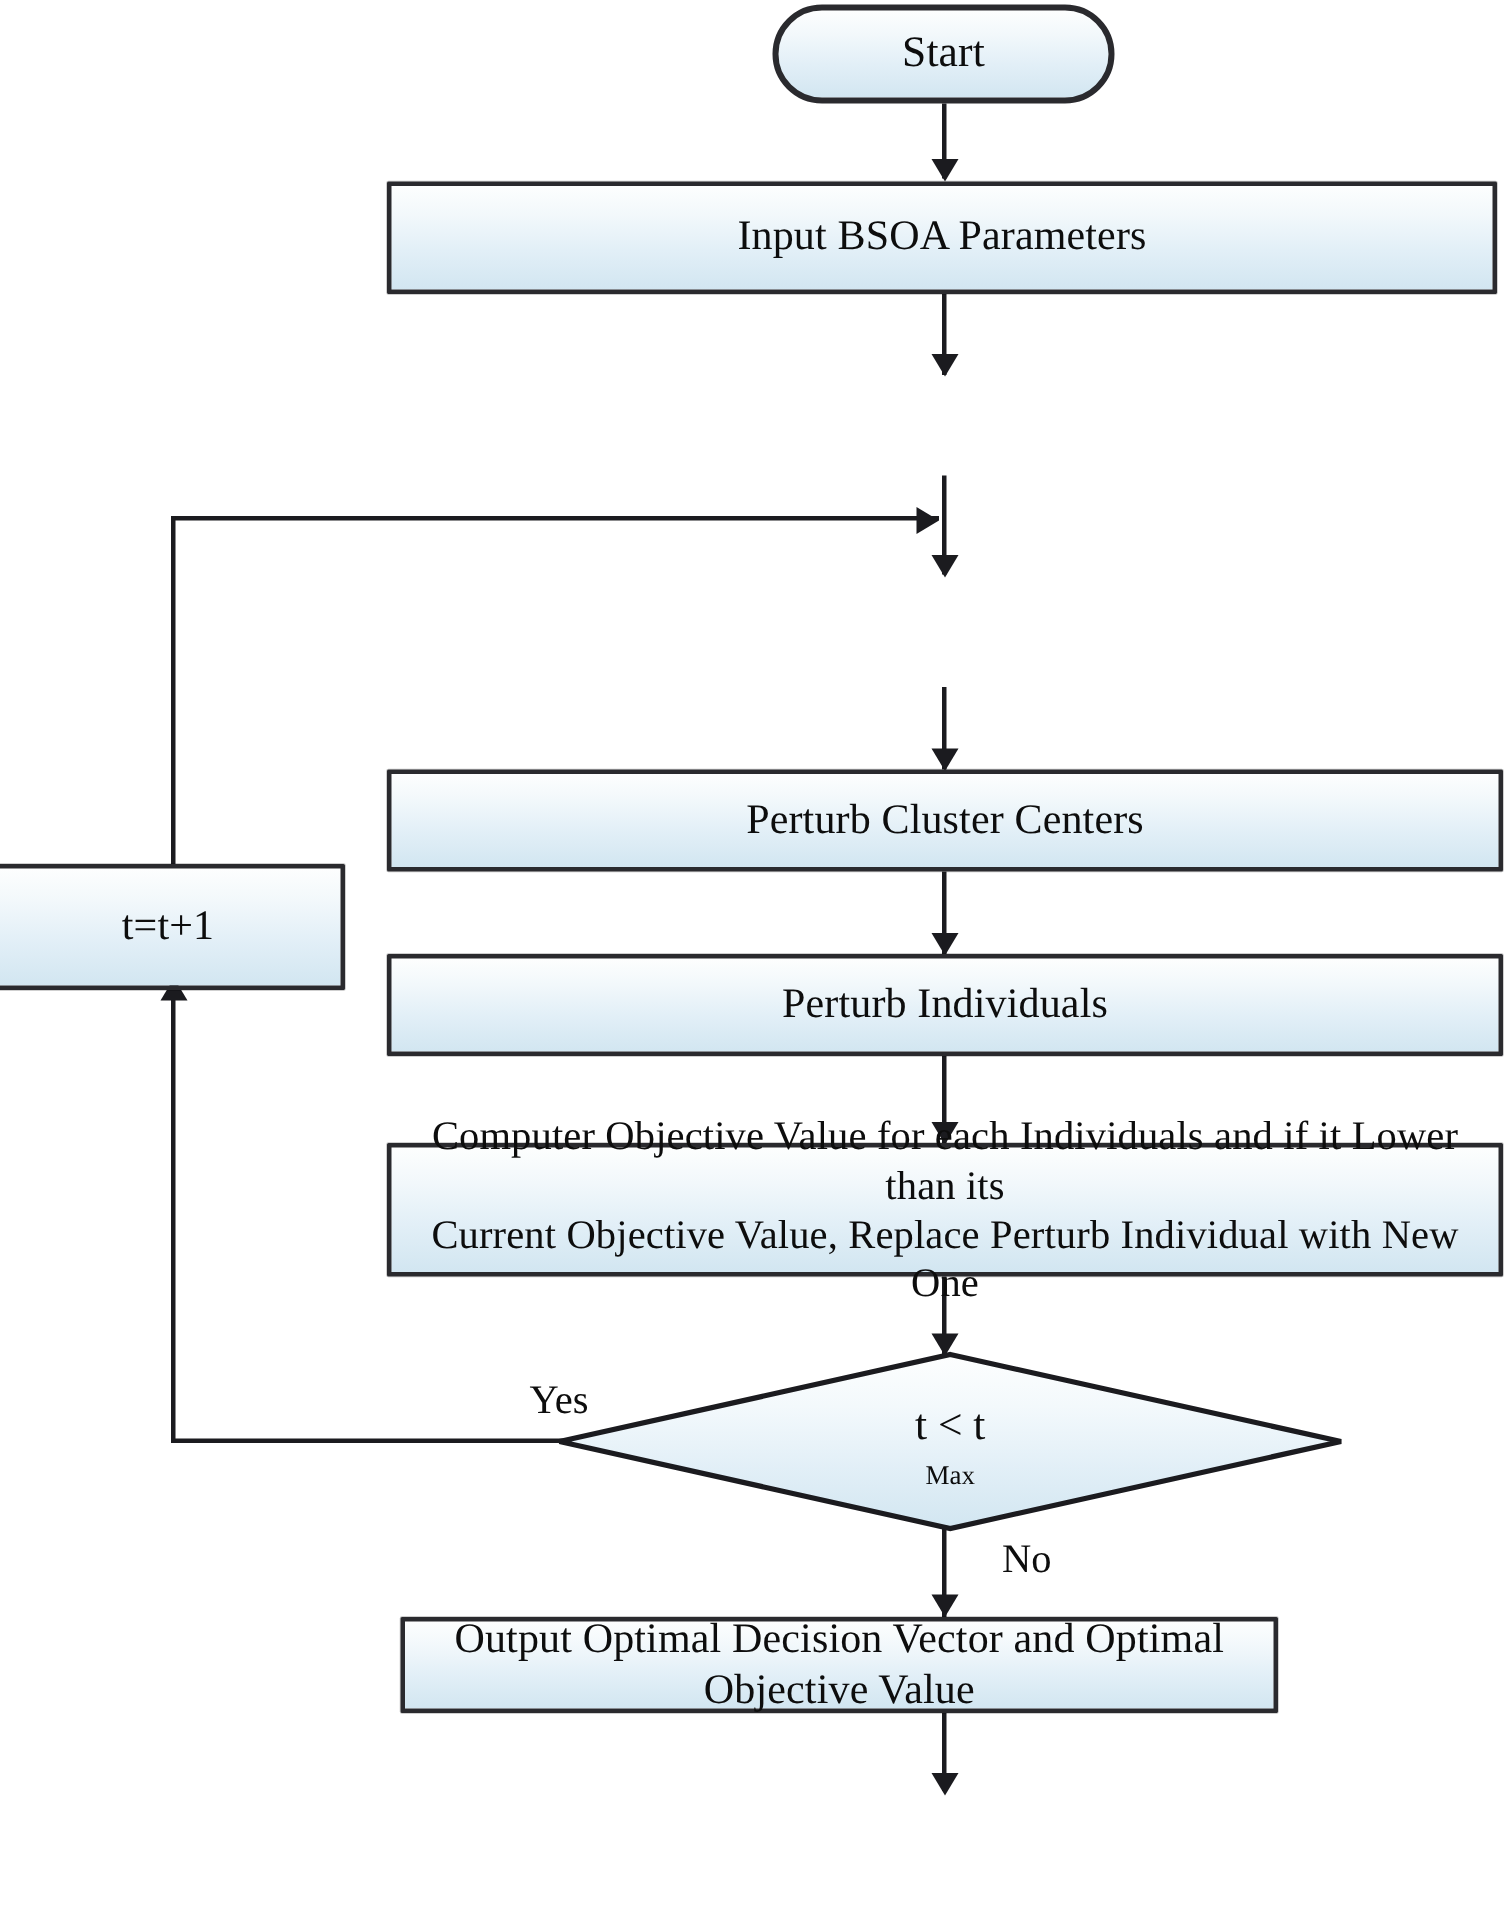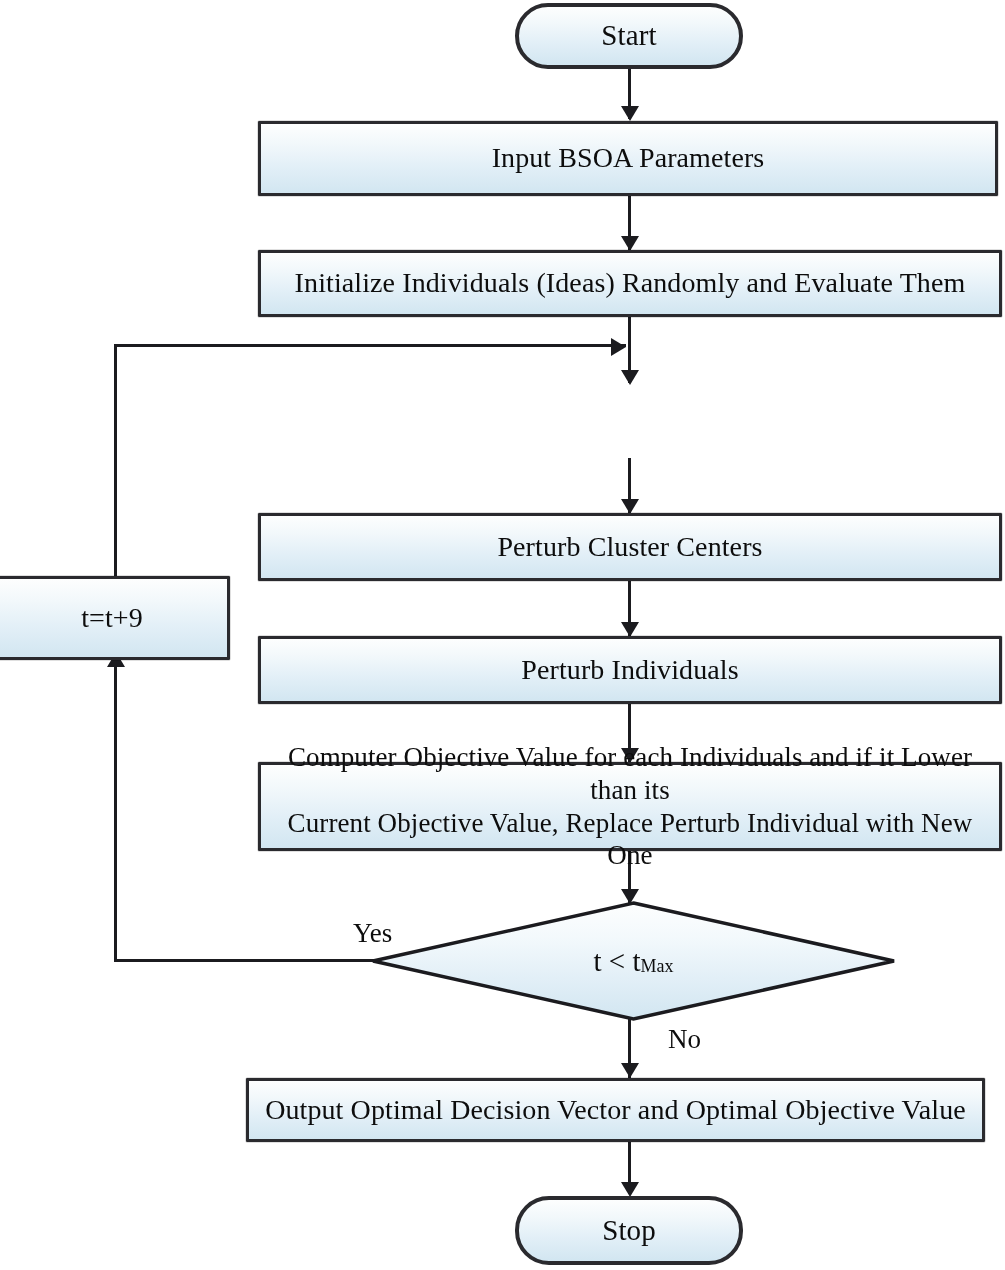--- a/index.html
+++ b/index.html
@@ -51,20 +51,21 @@
   }
   .diamond-wrap svg { display: block; }
   .diamond-text {
     position: absolute;
     inset: 0;
     display: flex;
     align-items: center;
     justify-content: center;
     color: #0d0d0d;
     pointer-events: none;
+    flex-direction: column;
   }
   .diamond-text sub {
     font-size: 0.62em;
     vertical-align: baseline;
     position: relative;
     top: 0.33em;
     letter-spacing: 0;
   }
 
   
@@ -143,40 +144,37 @@
   <div class="arrow arrow-down" style="left:621px; top:1182px;"></div>
 
   <div class="node process" style="left:258px; top:121px; width:740px; height:75px; font-size:28px;">
     <span class="node-label">Input BSOA Parameters</span>
   </div>
 
   <div class="node terminator" style="left:515px; top:3px; width:228px; height:66px; font-size:29px;">
     <span class="node-label">Start</span>
   </div>
 
-  <div class="node process" style="left:258px; top:250px; width:744px; height:67px; font-size:28px;">
-    <span class="node-label">Initialize Individuals (Ideas) Randomly and Evaluate Them</span>
-  </div>
 
 
   <div class="node process" style="left:258px; top:513px; width:744px; height:68px; font-size:28px;">
     <span class="node-label">Perturb Cluster Centers</span>
   </div>
 
   <div class="node process" style="left:258px; top:636px; width:744px; height:68px; font-size:28px;">
     <span class="node-label">Perturb Individuals</span>
   </div>
 
   <div class="node process" style="left:258px; top:762px; width:744px; height:89px; font-size:27px;">
     <span class="node-label">Computer Objective Value for each Individuals and if it Lower than its
 Current Objective Value, Replace Perturb Individual with New One</span>
   </div>
 
   <div class="node process" style="left:-6px; top:576px; width:236px; height:84px; font-size:28px;">
-    <span class="node-label">t=t+9</span>
+    <span class="node-label">t=t+1</span>
   </div>
 
   <div class="diamond-wrap" style="left:370px; top:900px; width:527px; height:122px;">
     <svg width="527" height="122" viewBox="0 0 527 122">
       <defs>
         <linearGradient id="diamondGrad" x1="0" y1="0" x2="0" y2="1">
           <stop offset="0%" stop-color="#fdfefe"></stop>
           <stop offset="30%" stop-color="#f3f9fc"></stop>
           <stop offset="65%" stop-color="#e2eff7"></stop>
           <stop offset="100%" stop-color="#d2e6f1"></stop>
@@ -187,21 +185,18 @@
     <div class="diamond-text" style="font-size:29px;">
       <span>t &lt; t</span>
         <sub>Max</sub>
     </div>
   </div>
 
   <div class="edge-label" style="left:333px; top:918px;margin-left:20px;">Yes</div>
 
   <div class="edge-label" style="left:668px; top:1024px;">No</div>
 
-  <div class="node process" style="left:246px; top:1078px; width:739px; height:64px; font-size:28px;">
+  <div class="node process" style="left:267px; top:1078px; width:585px; height:64px; font-size:28px;">
     <span class="node-label">Output Optimal Decision Vector and Optimal Objective Value</span>
   </div>
 
-  <div class="node terminator" style="left:515px; top:1196px; width:228px; height:69px; font-size:29px;">
-    <span class="node-label">Stop</span>
-  </div>
 
 </div>
 
 </body></html>

